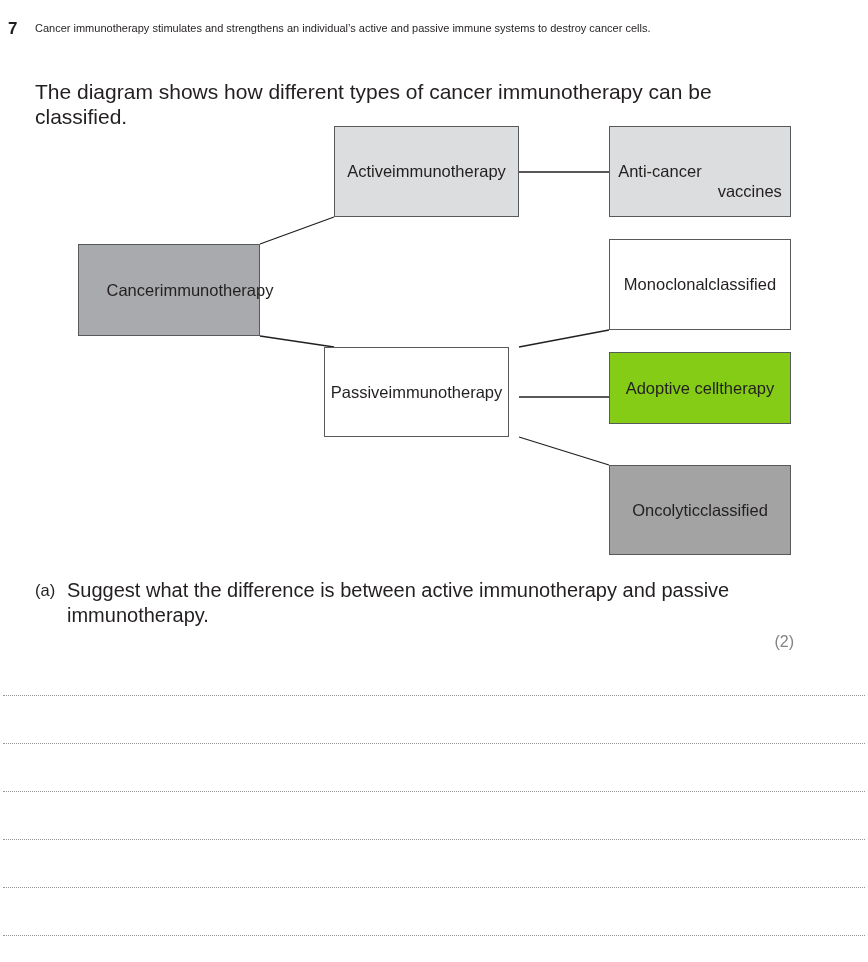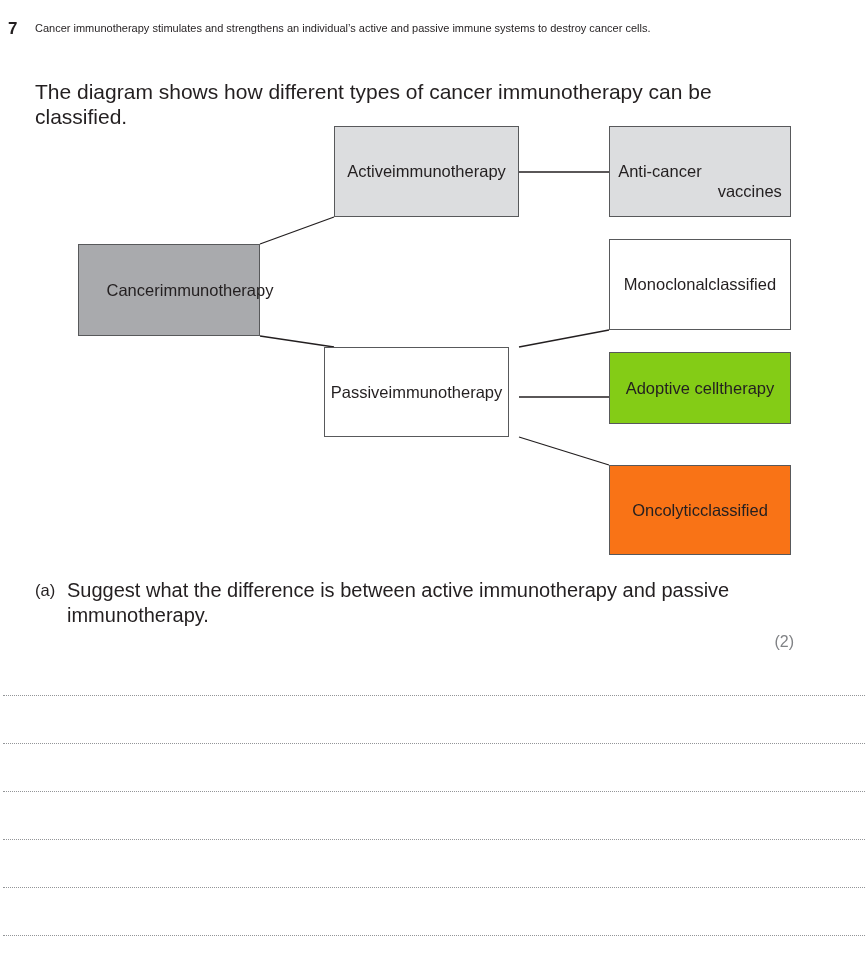--- a/index.html
+++ b/index.html
@@ -160,21 +160,21 @@
         <span style="display: block; margin-top: 40px;">vaccines</span>
       </div>
       <div class="node" style="left: 609px; top: 129px; width: 182px; height: 91px; background: rgb(255, 255, 255);">
         <span style="display: block;">Monoclonal</span>
         <span style="display: block;">classified</span>
       </div>
       <div class="node" style="left: 609px; top: 242px; width: 182px; height: 72px; background: #84cc16;">
         <span style="display: block;">Adoptive cell</span>
         <span style="display: block;">therapy</span>
       </div>
-      <div class="node" style="left: 609px; top: 355px; width: 182px; height: 90px; background: #f97316;">
+      <div class="node" style="left: 609px; top: 355px; width: 182px; height: 90px; background: #a3a3a3;">
         <span style="display: block;">Oncolytic</span>
         <span style="display: block;">classified</span>
       </div>
     </div>
 </div>
 
 <div id="part-a">
   <div class="part-label">(a)</div>
   <div class="part-text">Suggest what the difference is between active immunotherapy and passive immunotherapy.</div>
   <div class="marks">(2)</div>

